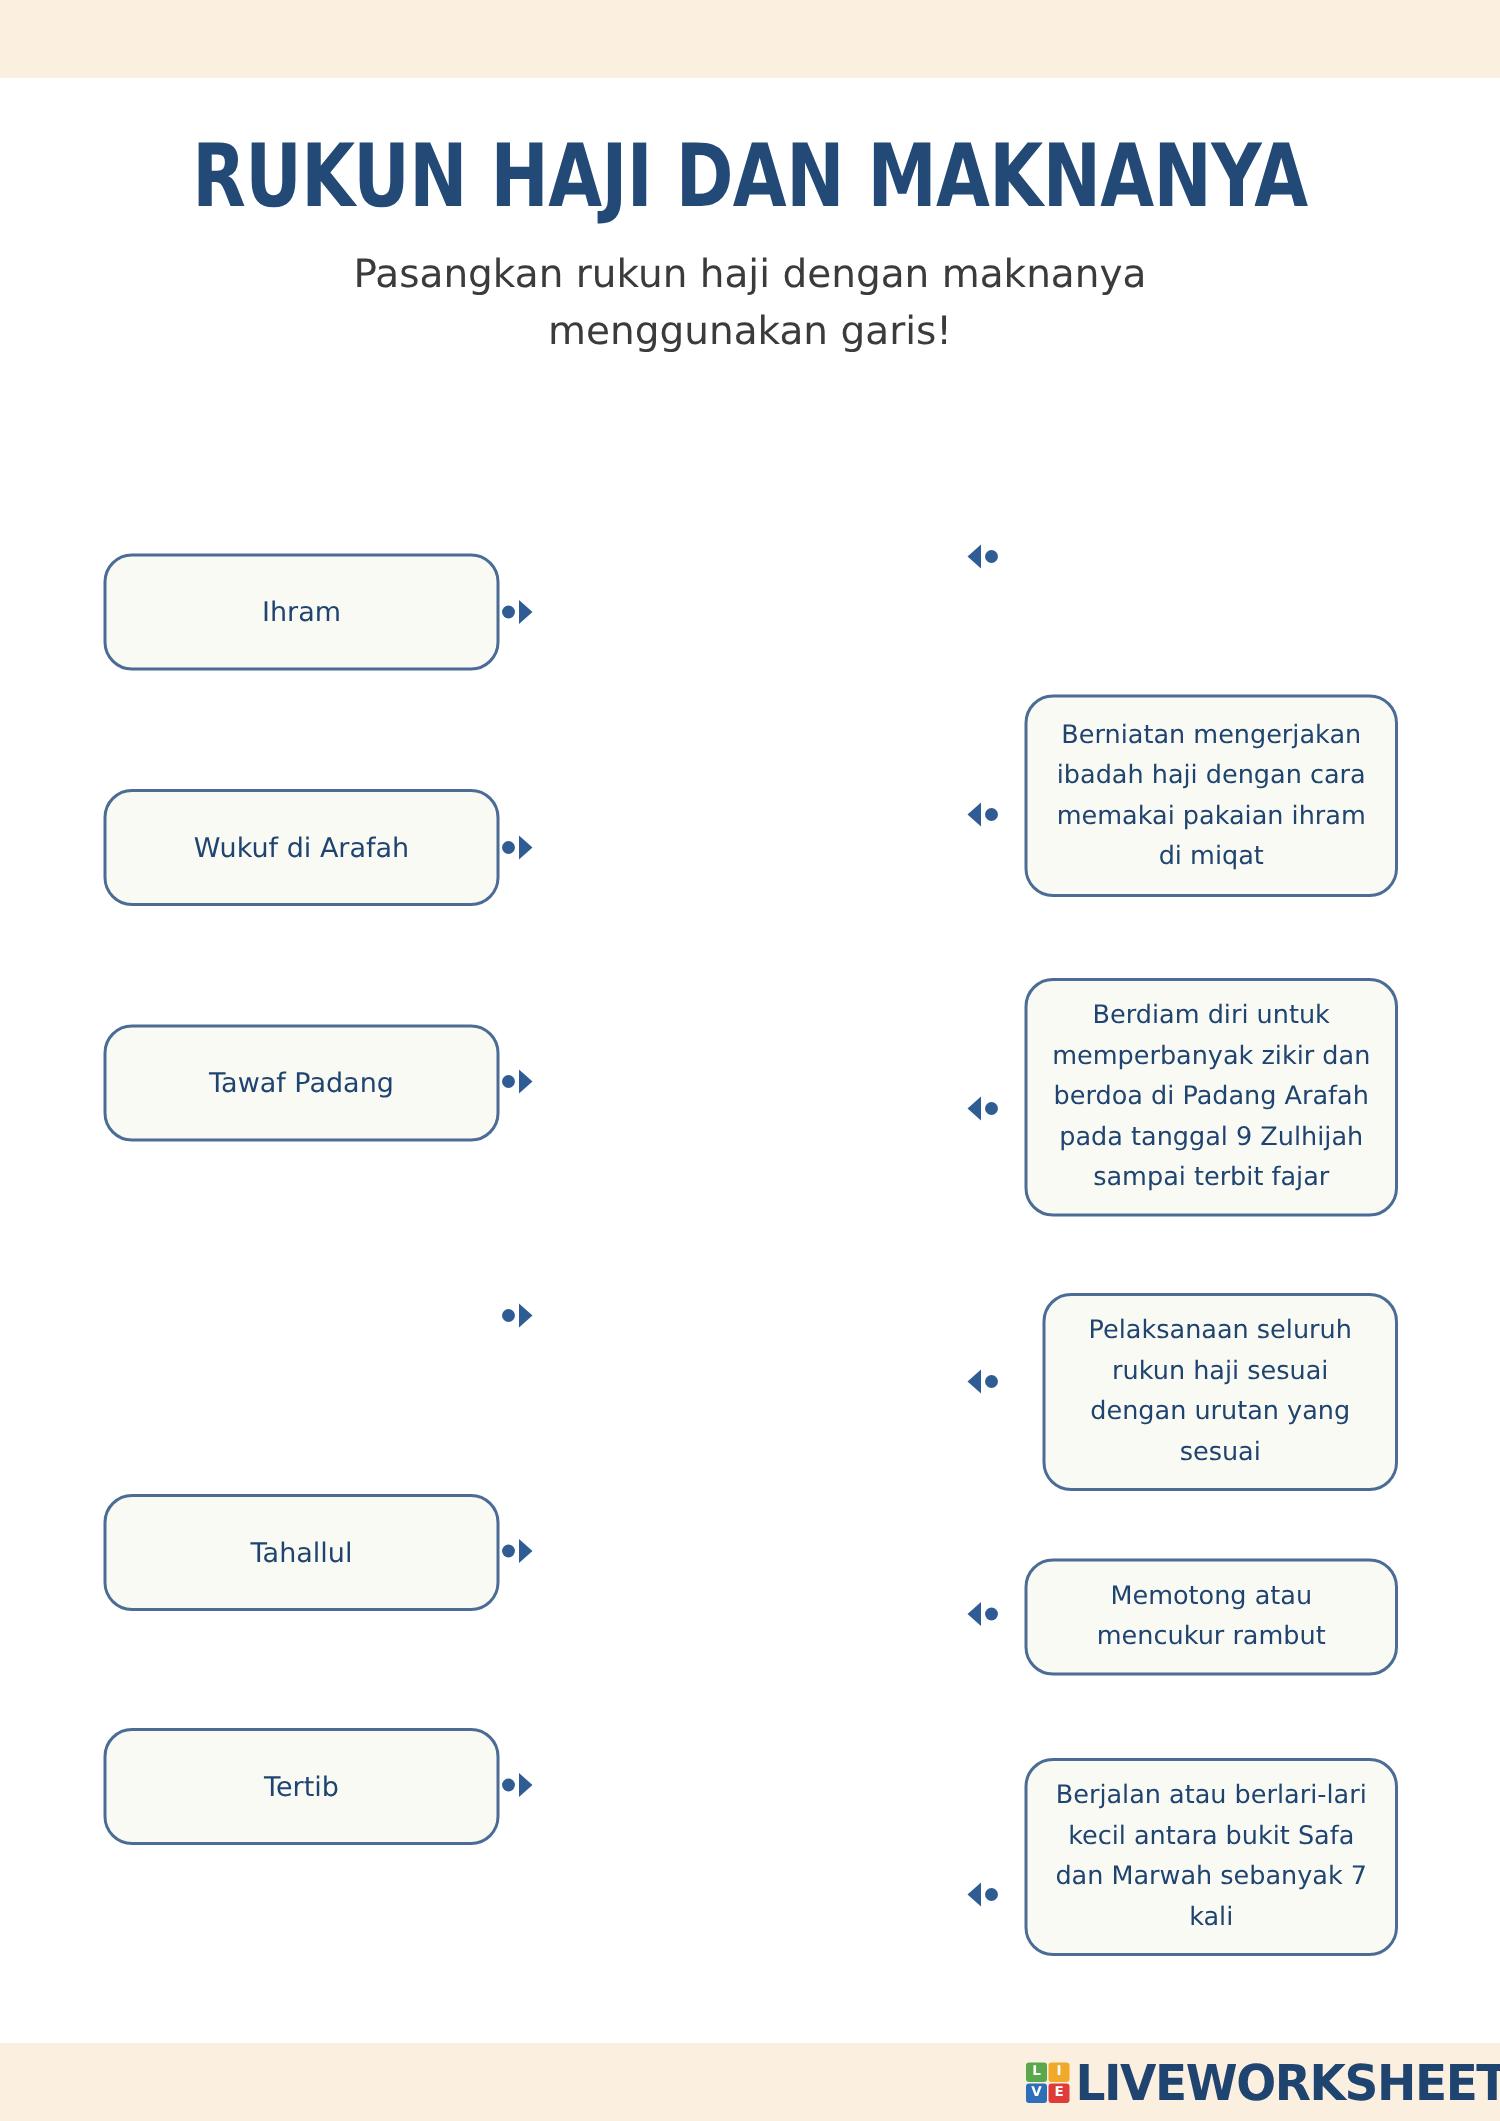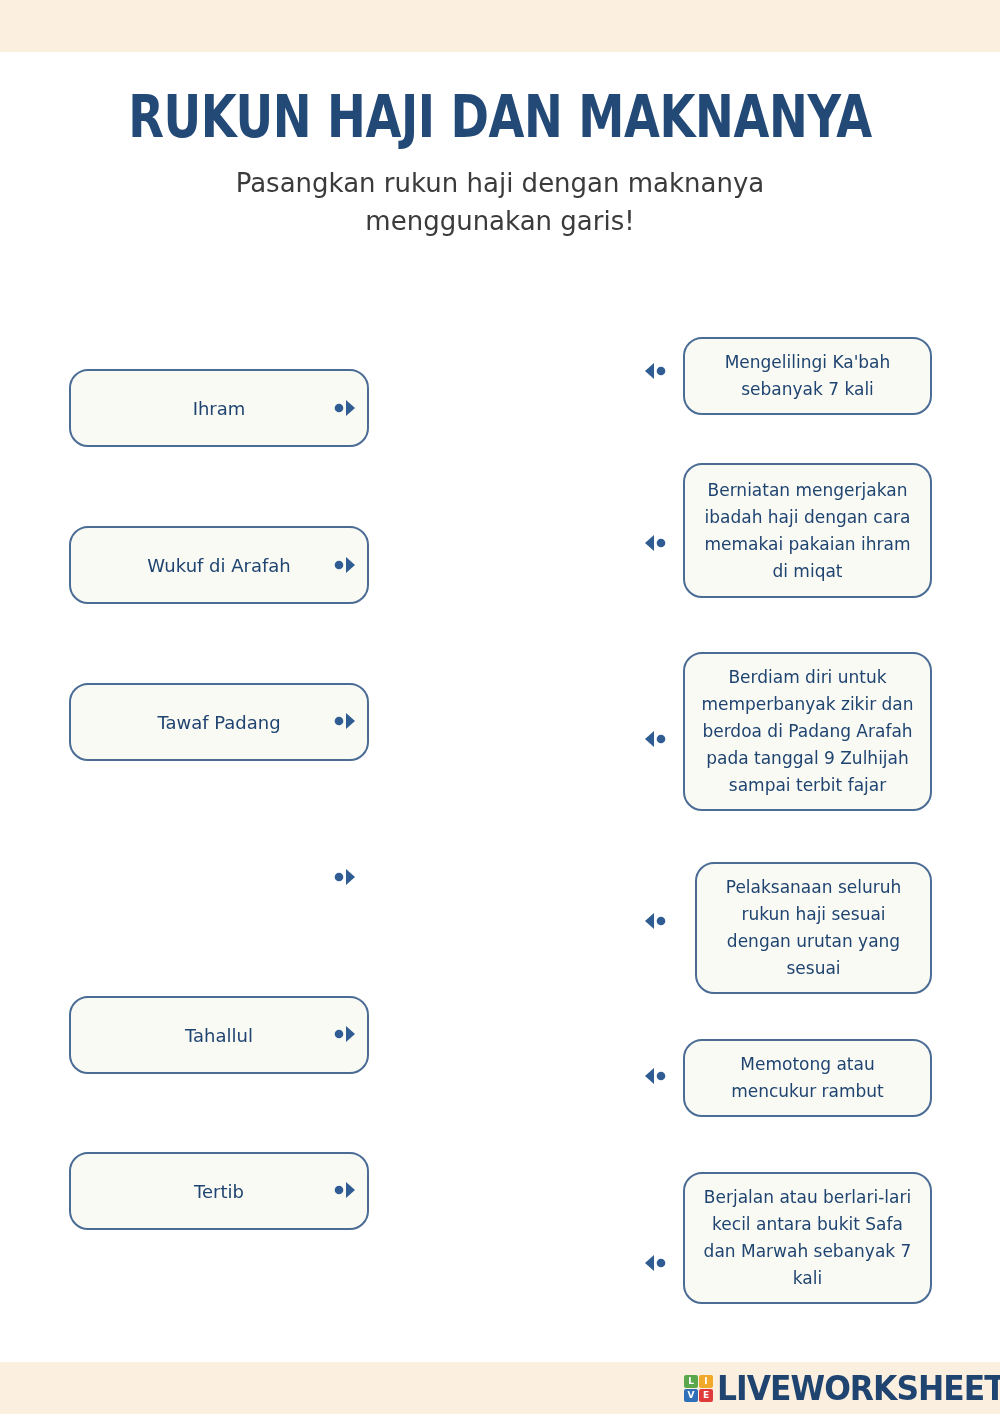--- a/index.html
+++ b/index.html
@@ -63,21 +63,21 @@
     height: 1414px;
   }
 
   .item {
     position: absolute;
     display: flex;
     align-items: center;
   }
 
   
-  .left-item { left: 69px; width: 300px; }
+  .left-item { left: 69px; width: 264px; }
   .right-item{ left: 683px; width: 249px; }
 
   .box {
     box-sizing: border-box;
     width: 100%;
     background: #fafaf5;
     border: 2px solid #4a6c95;
     border-radius: 19px;
     color: #1f4470;
     font-family: "DejaVu Sans", sans-serif;
@@ -203,23 +203,20 @@
         <path d="M12 3 L21 11 L12 19 Z" fill="#2f5d93"></path>
       </svg>
   </div>
   <div class="connector connector-left" style="top:1179px;">
     <svg width="28" height="22" viewBox="0 0 28 22">
         <circle cx="5" cy="11" r="4.3" fill="#2f5d93"></circle>
         <path d="M12 3 L21 11 L12 19 Z" fill="#2f5d93"></path>
       </svg>
   </div>
 
-  <div class="item right-item" style="top:337px;">
-    <div class="box" style="min-height:72px;">Mengelilingi Ka'bah sebanyak 7 kali</div>
-  </div>
   <div class="item right-item" style="top:463px;">
     <div class="box" style="min-height:135px;">Berniatan mengerjakan ibadah haji dengan cara memakai pakaian ihram di miqat</div>
   </div>
   <div class="item right-item" style="top:652px;">
     <div class="box" style="min-height:152px;">Berdiam diri untuk memperbanyak zikir dan berdoa di Padang Arafah pada tanggal 9 Zulhijah sampai terbit fajar</div>
   </div>
   <div class="item right-item" style="top:862px;">
     <div class="box" style="min-height:106px;margin-left:12px;">Pelaksanaan seluruh rukun haji sesuai dengan urutan yang sesuai</div>
   </div>
   <div class="item right-item" style="top:1039px;">

